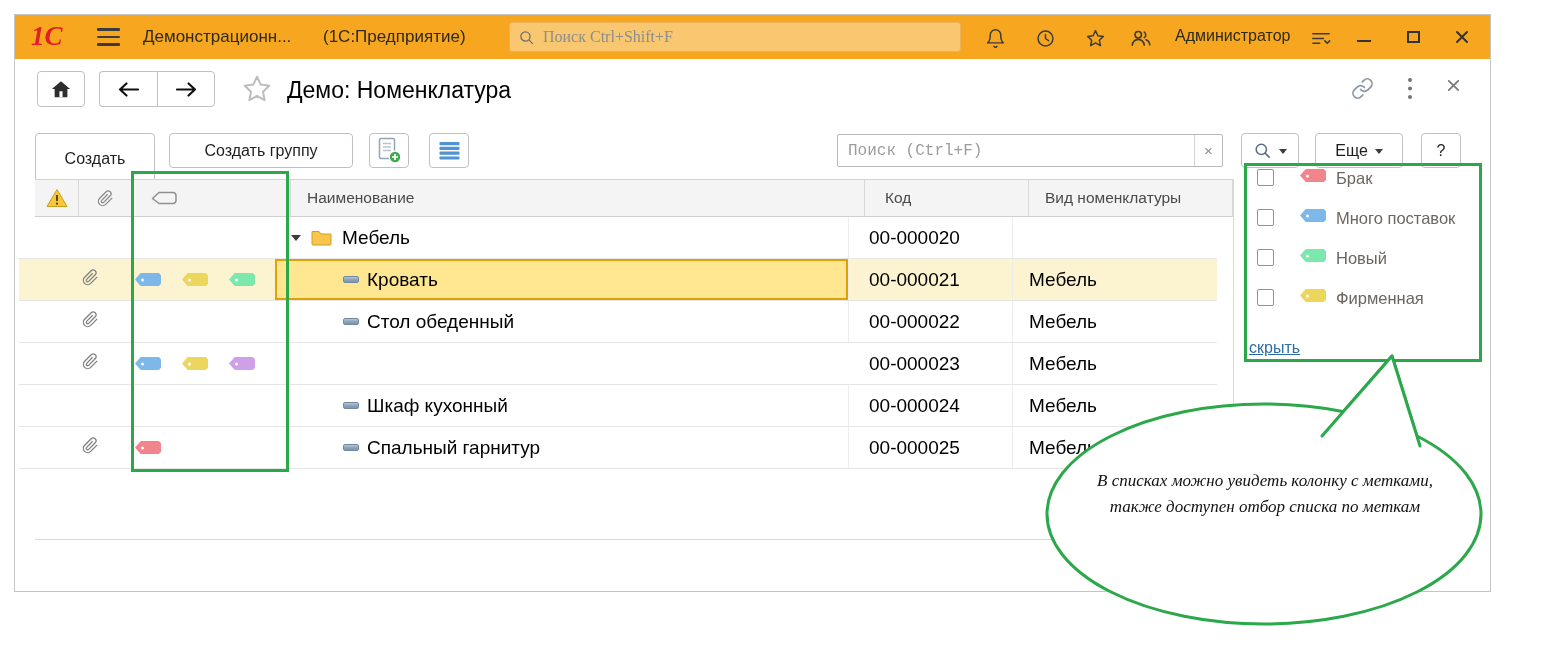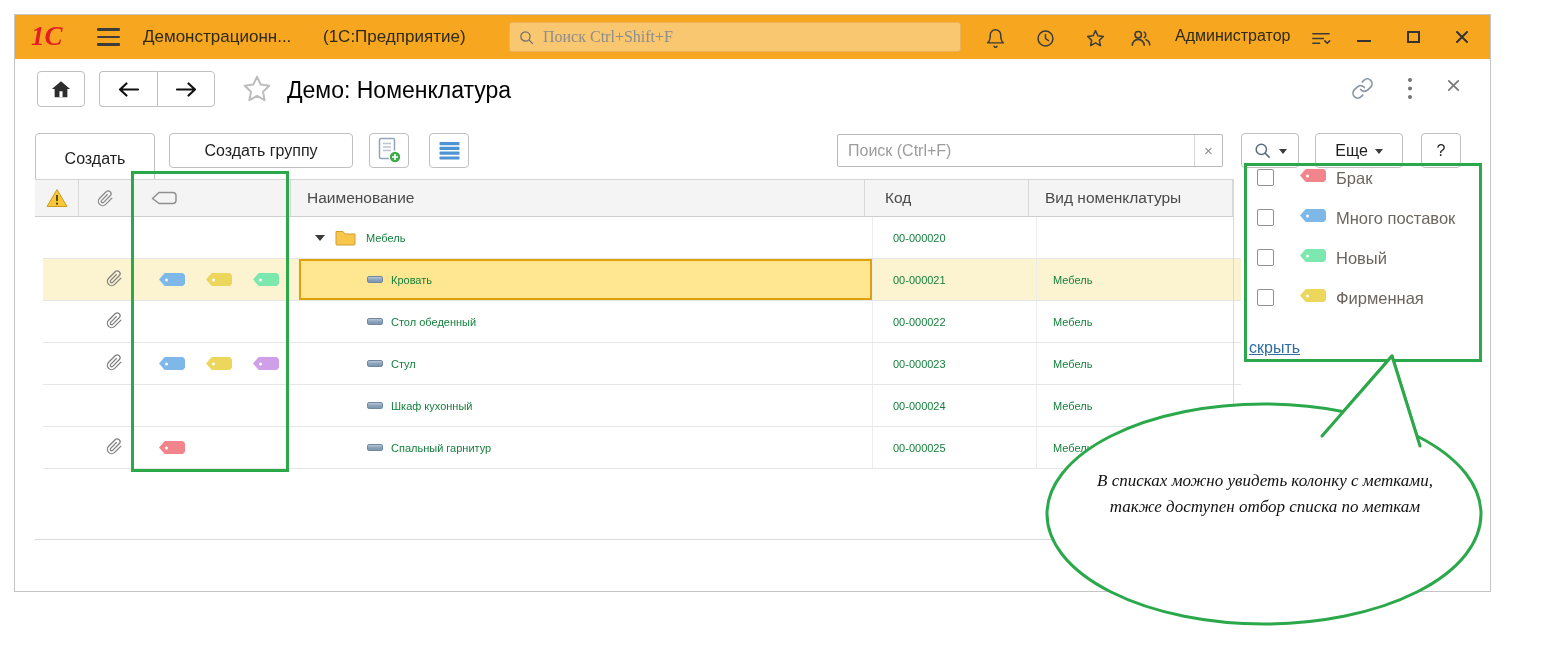--- a/index.html
+++ b/index.html
@@ -27,28 +27,28 @@
   .win-max{position:absolute;left:1392px;top:16px;width:13px;height:12px;border:2px solid #333}
   .win-close{position:absolute;left:1438px;top:13px;width:18px;height:18px}
 
   
   .btn{position:absolute;background:#fff;border:1px solid #c0c0c0;border-radius:4px;display:flex;align-items:center;justify-content:center;font-size:16px;color:#1e1e1e;cursor:default}
   .page-title{position:absolute;left:272px;top:62px;font-size:23px;color:#000;white-space:nowrap}
   .nav-ico{position:absolute;display:flex;align-items:center;justify-content:center}
 
   
   .search-box{position:absolute;left:822px;top:119px;width:386px;height:33px;border:1px solid #b9b9b9;border-radius:2px;background:#fff;display:flex;align-items:center}
-  .search-box input{flex:1;border:none;outline:none;font-size:16px;color:#c2410c;padding:0 10px;font-family:Liberation Sans, sans-serif}
+  .search-box input{flex:1;border:none;outline:none;font-size:16px;color:#c2410c;padding:0 10px;font-family:Liberation Mono, monospace}
   .search-box input::placeholder{color:#9c9c9c}
   .search-clear{width:28px;height:100%;border-left:1px solid #d5d5d5;display:flex;align-items:center;justify-content:center;font-size:15px;color:#8f8f8f}
   .caret{width:0;height:0;border:4.5px solid transparent;border-top:5.5px solid #3c3c3c;display:inline-block;position:relative;top:3px;margin-left:7px}
 
   
   .thead{position:absolute;left:20px;top:164px;width:1198px;height:38px;background:#f4f4f4;border-top:1px solid #d4d4d4;border-bottom:1px solid #cfcfcf;font-size:15.5px;color:#4a4a4a}
-  .trow{position:absolute;left:28px;width:1198px;height:42px;border-bottom:1px solid #e6e6e6;font-size:11px;color:#15803d;background:#fff}
+  .trow{position:absolute;left:4px;width:1198px;height:42px;border-bottom:1px solid #e6e6e6;font-size:19px;color:#000000;background:#fff}
   .trow.selected{background:#fcf3d0}
   .trow.selected .c.name{box-shadow:inset 0 0 0 2px var(--sel_border);background:var(--sel_bg)}
   .c{position:absolute;top:0;height:100%;display:flex;align-items:center}
   .c.warn{left:0;width:44px;justify-content:center}
   .c.clip{left:44px;width:54px;justify-content:center}
   .c.tags{left:98px;width:158px;padding-left:18px;gap:21px}
   .c.name{left:256px;width:574px}
   .c.code{left:830px;width:164px;padding-left:20px}
   .c.kind{left:994px;width:204px;padding-left:16px}
   .thead .c{border-right:1px solid #d8d8d8}
@@ -311,24 +311,20 @@
     <div class="c clip">
       <span><svg width="17" height="17" viewBox="0 0 24 24">
             <path d="M21.44 11.05l-9.19 9.19a6 6 0 0 1-8.49-8.49l9.19-9.19a4 4 0 0 1 5.66 5.66l-9.2 9.19a2 2 0 0 1-2.83-2.83l8.49-8.48" fill="none" stroke="#808080" stroke-width="1.8"></path>
           </svg></span>
     </div>
     <div class="c tags">
         <span class="chip" style="background: rgb(125, 184, 232);"></span>
         <span class="chip" style="background: rgb(236, 215, 92);"></span>
         <span class="chip" style="background: rgb(207, 160, 232);"></span>
       </div>
-    <div class="c name">
-      <span class="item-ico"></span>
-      <span class="iname">Стул</span>
-    </div>
     <div class="c code">00-000023</div>
     <div class="c kind">Мебель</div>
   </div>
 
   <div class="trow" style="top:370px">
     <div class="c warn"></div>
     <div class="c clip">
       <span style="visibility: hidden;"><svg width="17" height="17" viewBox="0 0 24 24">
             <path d="M21.44 11.05l-9.19 9.19a6 6 0 0 1-8.49-8.49l9.19-9.19a4 4 0 0 1 5.66 5.66l-9.2 9.19a2 2 0 0 1-2.83-2.83l8.49-8.48" fill="none" stroke="#808080" stroke-width="1.8"></path>
           </svg></span>

